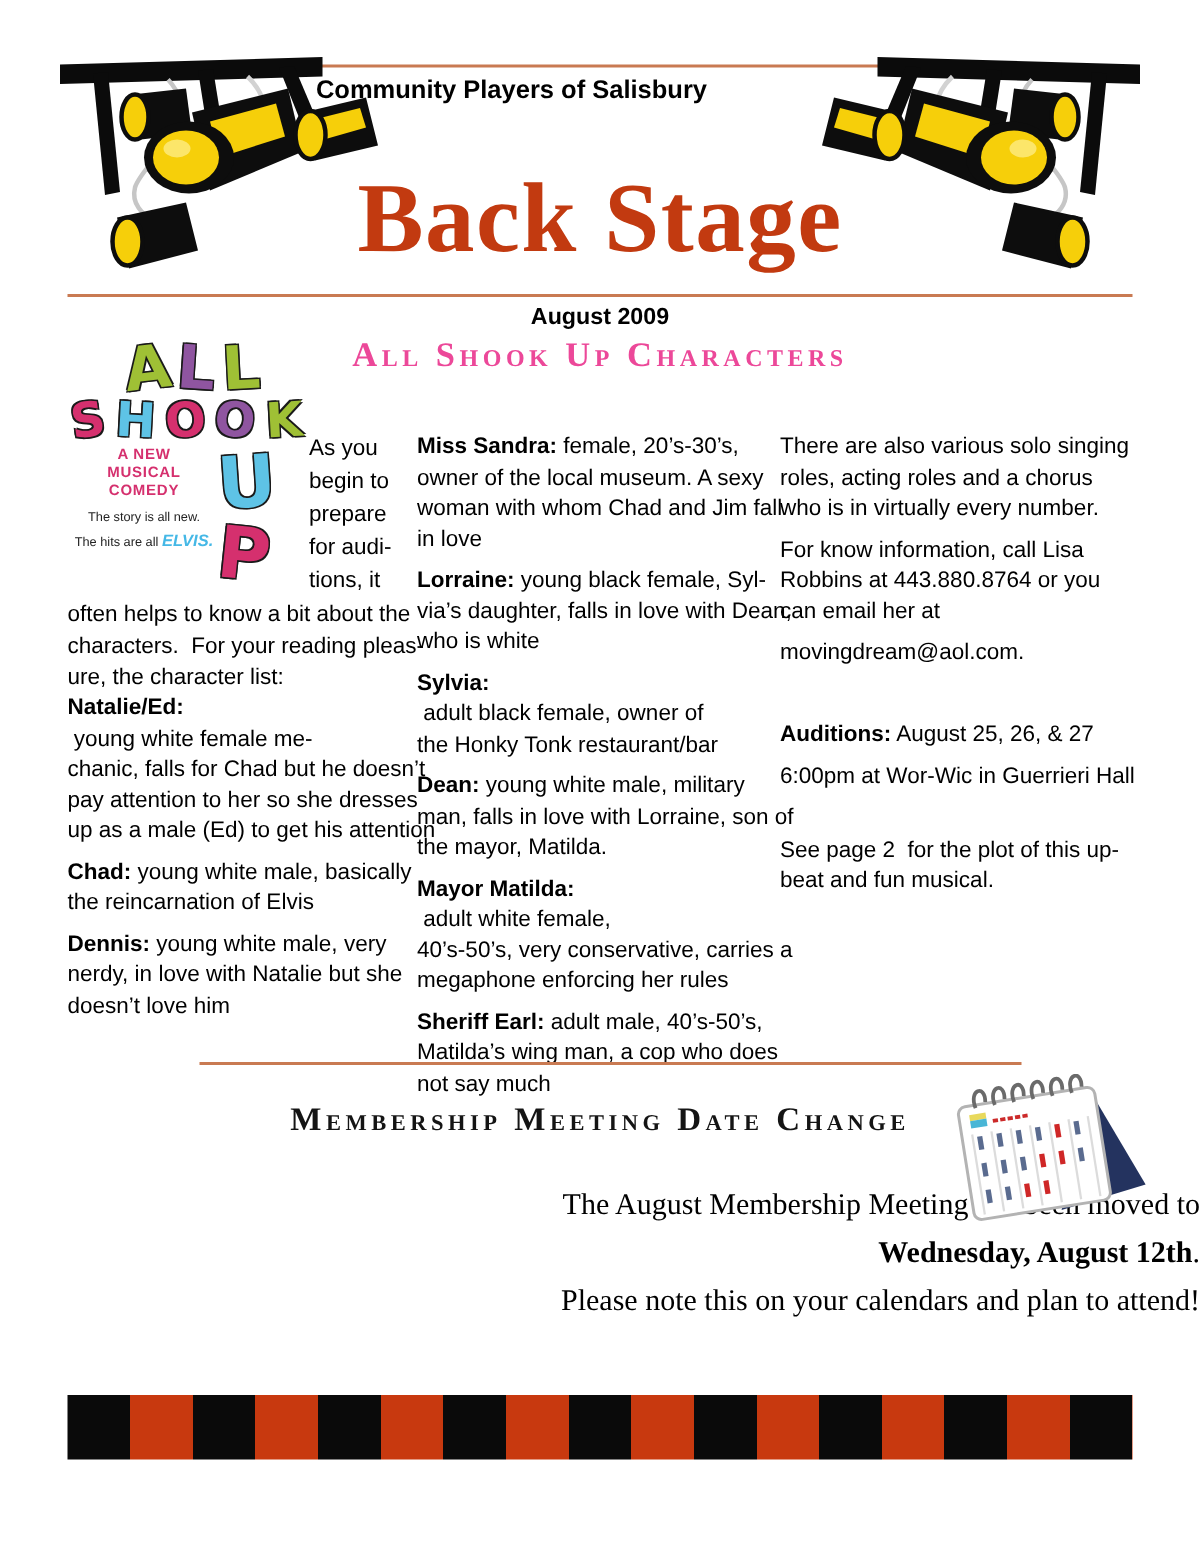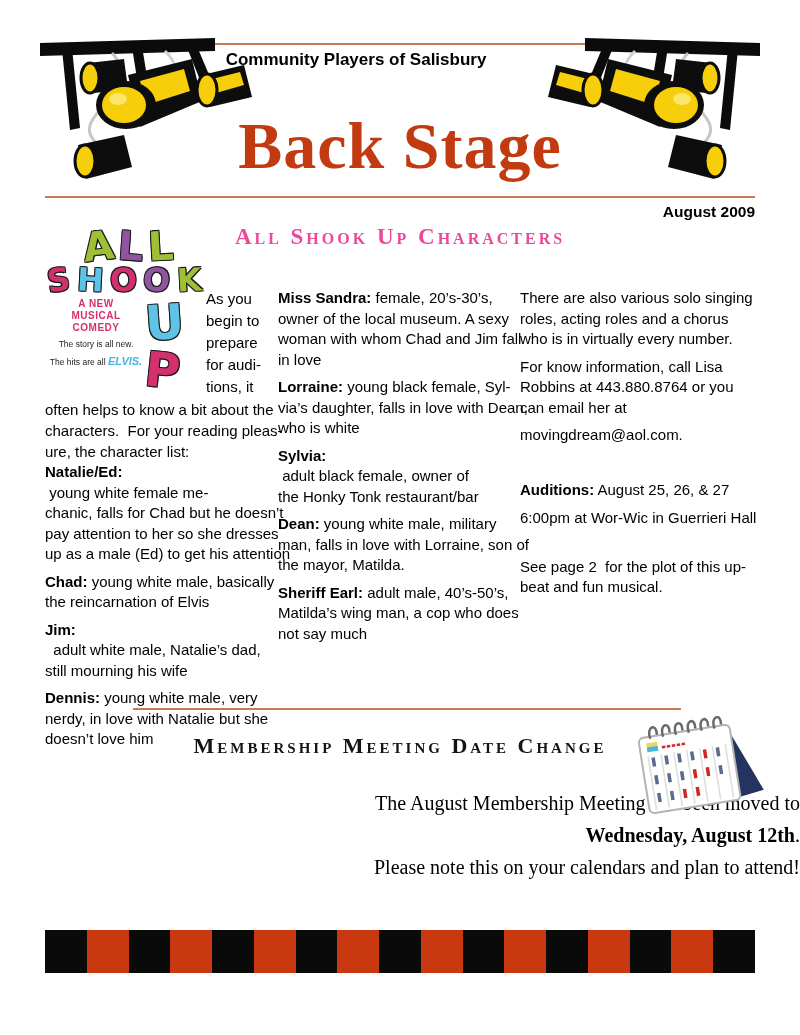--- a/index.html
+++ b/index.html
@@ -5,27 +5,27 @@
   html,body{margin:0;padding:0;background:#fff;}
   .page{position:relative;width:800px;height:1035px;background:#ffffff;overflow:hidden;
         font-family:"Liberation Sans",sans-serif;color:#000;}
   .pre{white-space:pre;}
 
   
   .top-line{position:absolute;left:112px;top:43px;width:576px;height:2px;background:#c97a52;}
   .lights{position:absolute;top:33px;width:255px;height:165px;}
   .lights-left{left:40px;}
   .lights-right{left:505px;transform:scaleX(-1);}
-  .org{position:absolute;left:16px;top:50px;width:680px;text-align:center;
+  .org{position:absolute;left:1px;top:50px;width:680px;text-align:center;
        font-weight:bold;font-size:17px;}
   .title{position:absolute;left:0;top:110px;width:800px;margin:0;text-align:center;
          font-family:"Liberation Serif",serif;font-weight:bold;font-size:66px;line-height:1.1;
          color:#c23a10;letter-spacing:1px;}
   .header-rule{position:absolute;left:45px;top:196px;width:710px;height:2px;background:#c97a52;}
-  .issue{position:absolute;left:45px;top:203px;width:710px;text-align:right;
+  .issue{position:absolute;left:45px;top:203px;width:710px;text-align:center;
          font-weight:bold;font-size:15.5px;}
 
   
   .char-heading{position:absolute;left:0;top:224px;width:800px;margin:0;text-align:center;
                 font-family:"Liberation Serif",serif;font-variant:small-caps;font-weight:600;
                 font-size:23px;letter-spacing:3px;color:#ec4899;}
 
   
   .logo{position:absolute;left:47px;top:224px;width:156px;height:164px;text-align:center;}
   .lg{display:inline-block;font-family:"DejaVu Sans",sans-serif;font-weight:800;line-height:1;
@@ -175,40 +175,41 @@
 characters.  For your reading pleas-
 ure, the character list:</div>
 
   <div class="col col-left">
     <p><b>Natalie/Ed:</b><span class="pre"> young white female me-
 chanic, falls for Chad but he doesn’t
 pay attention to her so she dresses
 up as a male (Ed) to get his attention</span></p>
     <p><b>Chad:</b><span class="pre"> young white male, basically
 the reincarnation of Elvis</span></p>
-    <p><b>Jim:</b><span class="pre">  adult white male, Natalie’s dad,
-still mourning his wife</span></p>
     <p><b>Dennis:</b><span class="pre"> young white male, very
 nerdy, in love with Natalie but she
 doesn’t love him</span></p>
   </div>
 
   <div class="col col-mid">
     <p><b>Miss Sandra:</b><span class="pre"> female, 20’s-30’s,
 owner of the local museum. A sexy
 woman with whom Chad and Jim fall
 in love</span></p>
     <p><b>Lorraine:</b><span class="pre"> young black female, Syl-
 via’s daughter, falls in love with Dean,
 who is white</span></p>
     <p><b>Sylvia:</b><span class="pre"> adult black female, owner of
 the Honky Tonk restaurant/bar</span></p>
     <p><b>Dean:</b><span class="pre"> young white male, military
 man, falls in love with Lorraine, son of
 the mayor, Matilda.</span></p>
+    <p><b>Mayor Matilda:</b><span class="pre"> adult white female,
+40’s-50’s, very conservative, carries a
+megaphone enforcing her rules</span></p>
     <p><b>Sheriff Earl:</b><span class="pre"> adult male, 40’s-50’s,
 Matilda’s wing man, a cop who does
 not say much</span></p>
   </div>
 
   <div class="col col-right">
     <p class="pre">There are also various solo singing
 roles, acting roles and a chorus
 who is in virtually every number.</p>
     <p class="pre">For know information, call Lisa

